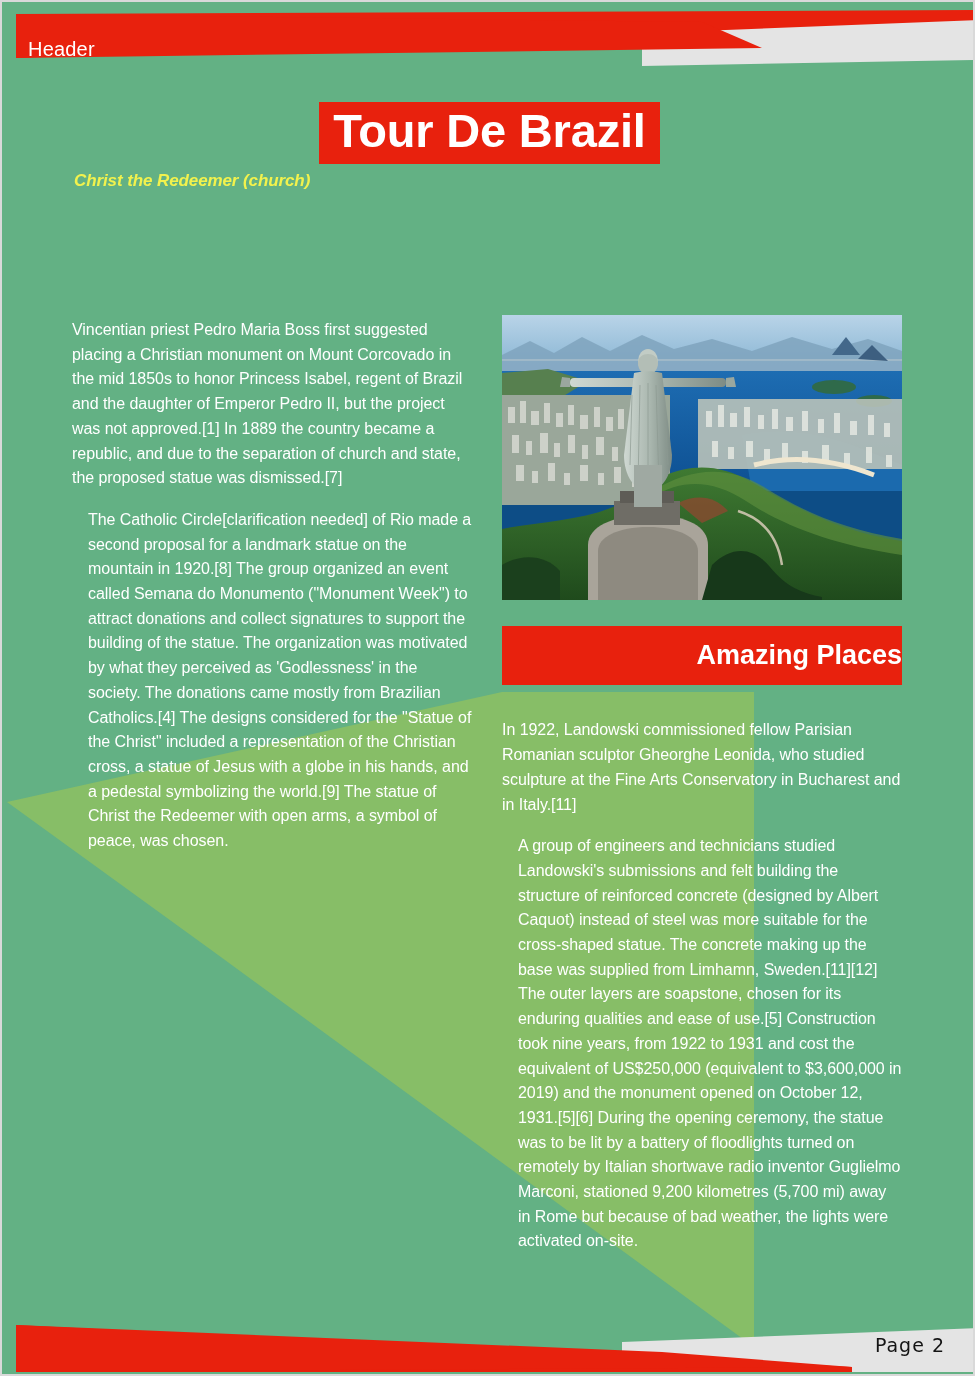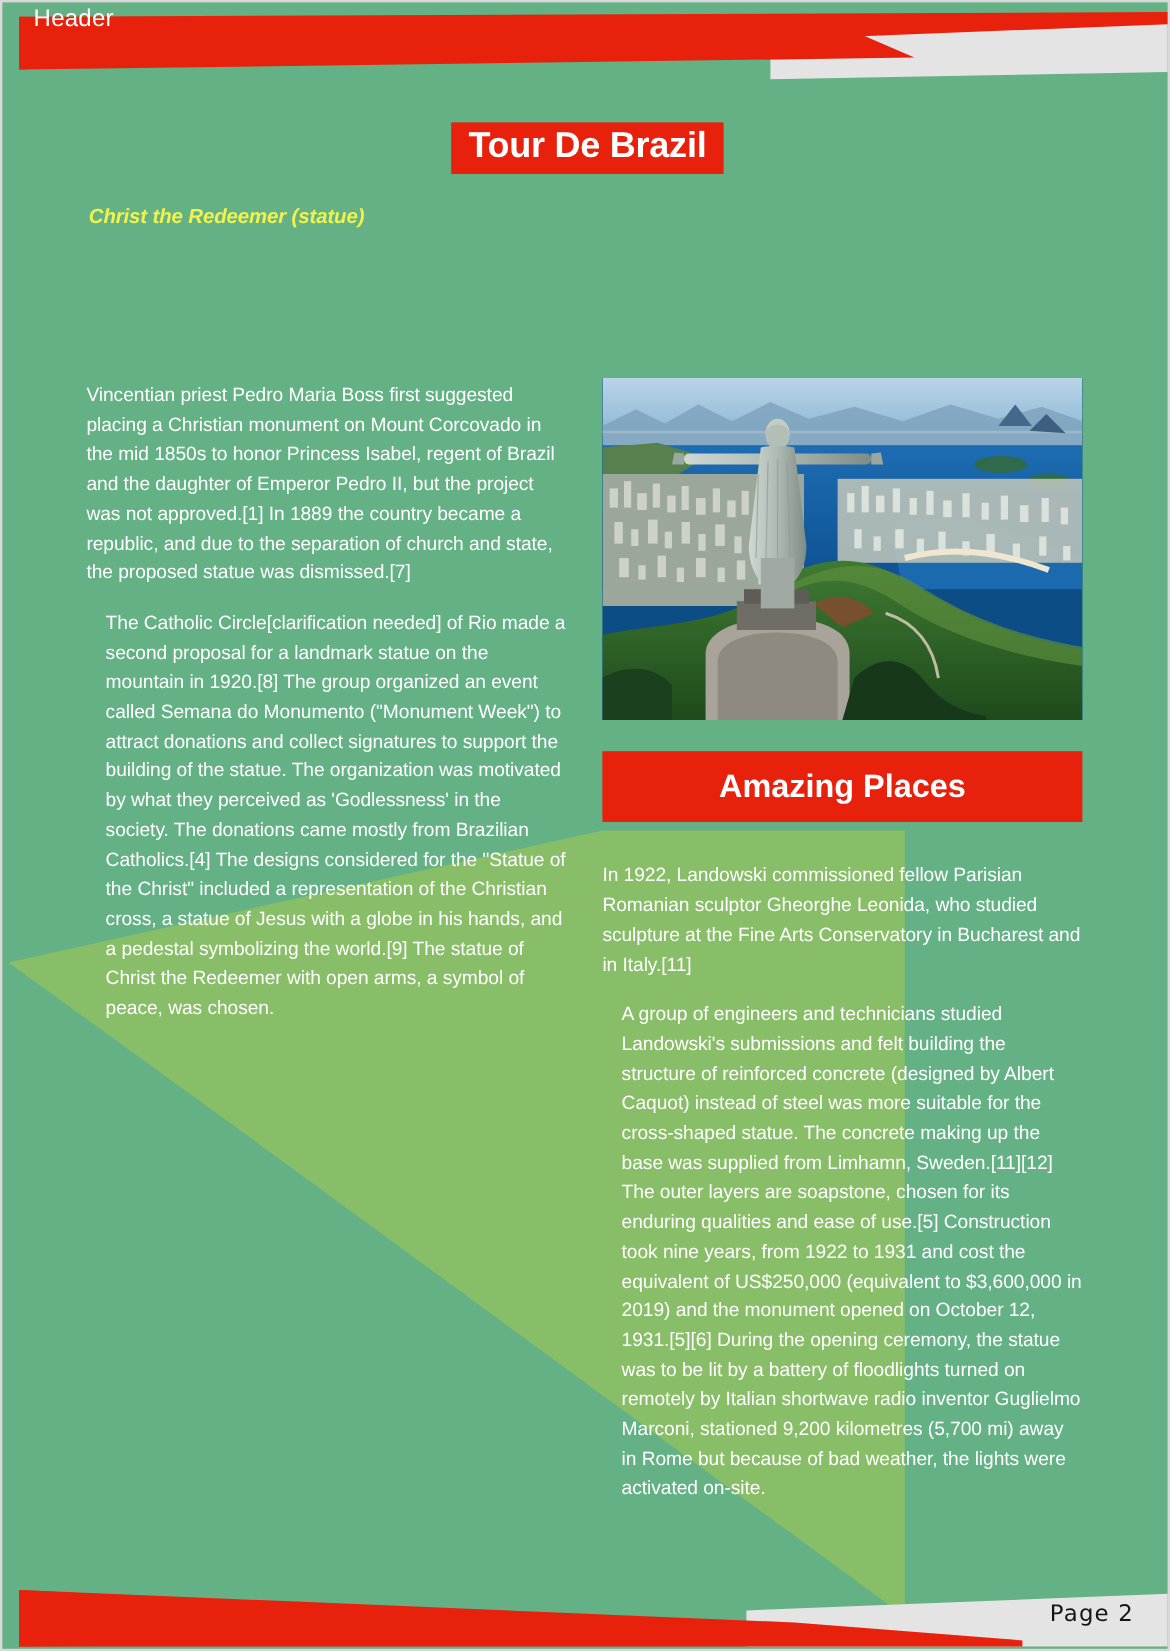--- a/index.html
+++ b/index.html
@@ -30,42 +30,42 @@
     height: 1376px;
     pointer-events: none;
   }
   .deco-accent { z-index: 1; }
   .deco-banner { z-index: 3; }
 
   
   .header-label {
     position: absolute;
     left: 26px;
-    top: 3px;
+    top: 36px;
     z-index: 4;
     color: #ffffff;
     font-size: 20px;
     font-weight: 400;
     letter-spacing: 0.2px;
   }
 
   
   .title-wrap {
     position: absolute;
     left: 0;
     top: 100px;
     width: 975px;
     text-align: center;
     z-index: 4;
   }
   .title {
     display: inline-block;
     background: #e8210d;
     color: #ffffff;
-    font-size: 30px;
+    font-size: 47px;
     font-weight: bold;
     line-height: 1.12;
     padding: 3px 14px 6px 14px;
     letter-spacing: -0.2px;
   }
 
   .subtitle {
     position: absolute;
     left: 72px;
     top: 169px;
@@ -111,21 +111,21 @@
     background: #0d4d86;
     margin-bottom: 26px;
   }
   .photo svg { display: block; }
 
   
   .section-banner {
     width: 400px;
     background: #e8210d;
     color: #ffffff;
-    text-align: center;
+    text-align: right;
     font-size: 27px;
     font-weight: bold;
     line-height: 1.2;
     padding: 13px 0 14px 0;
     box-sizing: border-box;
     margin-bottom: 33px;
   }
 
   
   .page-number {
@@ -159,21 +159,21 @@
     <polygon points="14,1323 850,1365 850,1370 14,1370" fill="#e8210d"></polygon>
     <polygon points="14,1323 660,1350 850,1365 14,1370" fill="#e8210d"></polygon>
   </svg>
 
   <div class="header-label">Header</div>
 
   <div class="title-wrap">
     <span class="title">Tour De Brazil</span>
   </div>
 
-  <div class="subtitle">Christ the Redeemer (statue)</div>
+  <div class="subtitle">Christ the Redeemer (church)</div>
 
   <div class="col-left">
     <p class="para">Vincentian priest Pedro Maria Boss first suggested placing a Christian monument on Mount Corcovado in the mid 1850s to honor Princess Isabel, regent of Brazil and the daughter of Emperor Pedro II, but the project was not approved.[1] In 1889 the country became a republic, and due to the separation of church and state, the proposed statue was dismissed.[7]</p>
     <p class="para">The Catholic Circle[clarification needed] of Rio made a second proposal for a landmark statue on the mountain in 1920.[8] The group organized an event called Semana do Monumento ("Monument Week") to attract donations and collect signatures to support the building of the statue. The organization was motivated by what they perceived as 'Godlessness' in the society. The donations came mostly from Brazilian Catholics.[4] The designs considered for the "Statue of the Christ" included a representation of the Christian cross, a statue of Jesus with a globe in his hands, and a pedestal symbolizing the world.[9] The statue of Christ the Redeemer with open arms, a symbol of peace, was chosen.</p>
   </div>
 
   <div class="col-right">
 
     <div class="photo">
       <svg width="400" height="285" viewBox="0 0 400 285" preserveAspectRatio="none">

